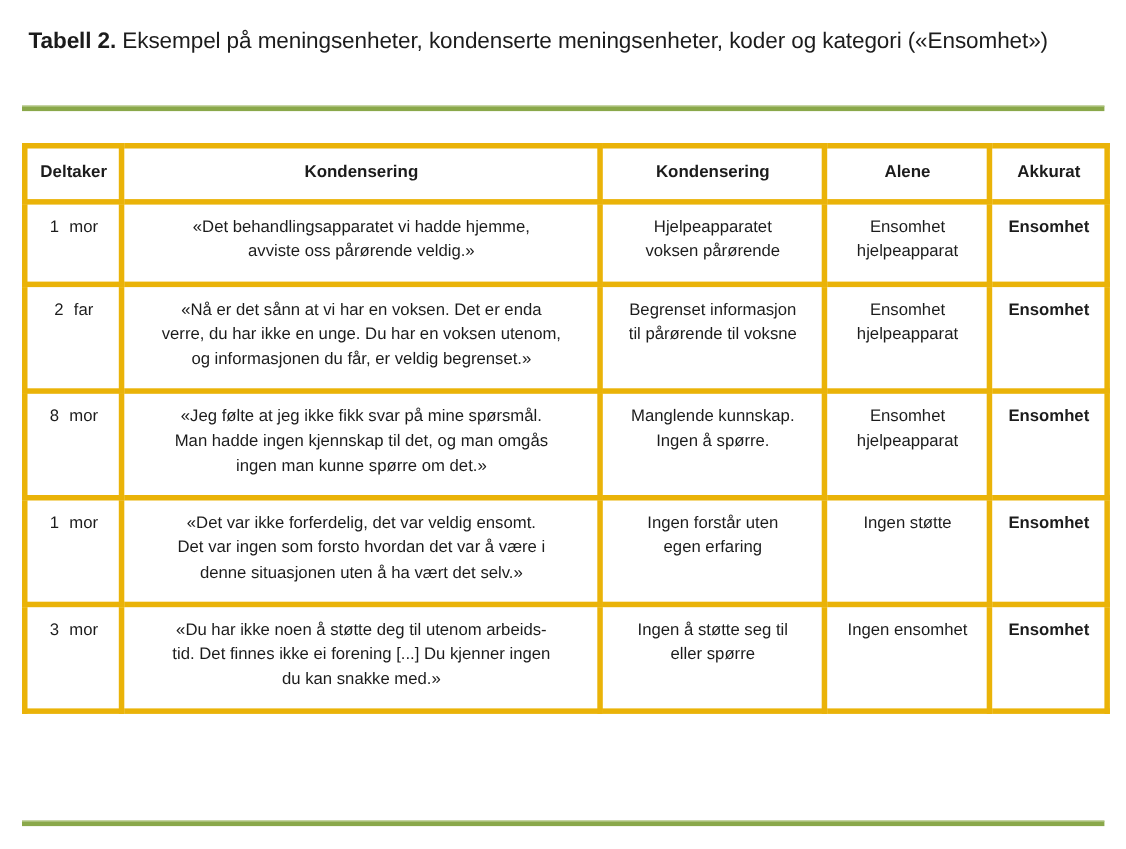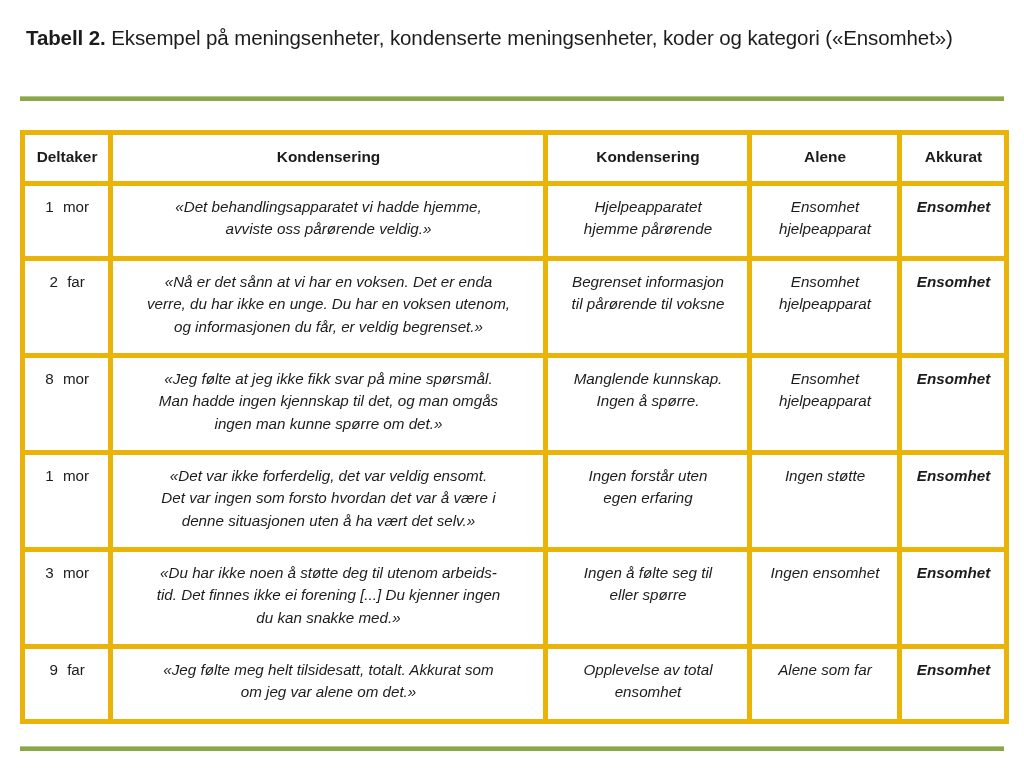--- a/index.html
+++ b/index.html
@@ -106,21 +106,21 @@
   td.cell-kategori {
     font-weight: bold;
     padding-left: 10px;
   }
   td.cell-mening { padding-right: 8px; }
   td.cell-kond   { padding-right: 6px; }
 
   .row-h-3 td { height: 72px; }
   .row-h-2 td { height: 50px; }
 
-  .ml { white-space: pre-line; font-style: italic; }
+  .ml { white-space: pre-line; }
 </style>
 </head>
 <body>
 
 <div class="page">
 
   <div class="caption">
     <span class="lead">Tabell 2.</span><span class="rest"> <span>Eksempel på meningsenheter, kondenserte meningsenheter, koder og kategori («Ensomhet»)</span></span>
   </div>
 
@@ -143,21 +143,21 @@
           <th>Alene</th>
           <th>Akkurat</th>
         </tr>
       </thead>
       <tbody id="tbody">
           <tr class="row-h-2">
             <td class="cell-deltaker"><span class="num">1</span><span class="rel">mor</span></td>
             <td class="cell-mening ml">«Det behandlingsapparatet vi hadde hjemme,
 avviste oss pårørende veldig.»</td>
             <td class="cell-kond ml">Hjelpeapparatet
-hjemme pårørende</td>
+voksen pårørende</td>
             <td class="cell-kode ml">Ensomhet
 hjelpeapparat</td>
             <td class="cell-kategori ml">Ensomhet</td>
           </tr>
           <tr class="row-h-3">
             <td class="cell-deltaker"><span class="num">2</span><span class="rel">far</span></td>
             <td class="cell-mening ml">«Nå er det sånn at vi har en voksen. Det er enda
 verre, du har ikke en unge. Du har en voksen utenom,
 og informasjonen du får, er veldig begrenset.»</td>
             <td class="cell-kond ml">Begrenset informasjon
@@ -185,32 +185,23 @@
             <td class="cell-kond ml">Ingen forstår uten
 egen erfaring</td>
             <td class="cell-kode ml">Ingen støtte</td>
             <td class="cell-kategori ml">Ensomhet</td>
           </tr>
           <tr class="row-h-3">
             <td class="cell-deltaker"><span class="num">3</span><span class="rel">mor</span></td>
             <td class="cell-mening ml">«Du har ikke noen å støtte deg til utenom arbeids-
 tid. Det finnes ikke ei forening [...] Du kjenner ingen
 du kan snakke med.»</td>
-            <td class="cell-kond ml">Ingen å følte seg til
+            <td class="cell-kond ml">Ingen å støtte seg til
 eller spørre</td>
             <td class="cell-kode ml">Ingen ensomhet</td>
-            <td class="cell-kategori ml">Ensomhet</td>
-          </tr>
-          <tr class="row-h-2">
-            <td class="cell-deltaker"><span class="num">9</span><span class="rel">far</span></td>
-            <td class="cell-mening ml">«Jeg følte meg helt tilsidesatt, totalt. Akkurat som
-om jeg var alene om det.»</td>
-            <td class="cell-kond ml">Opplevelse av total
-ensomhet</td>
-            <td class="cell-kode ml">Alene som far</td>
             <td class="cell-kategori ml">Ensomhet</td>
           </tr>
         </tbody>
     </table>
   </div>
 
   <div class="rule-green rule-bottom"></div>
 
 </div>
 

